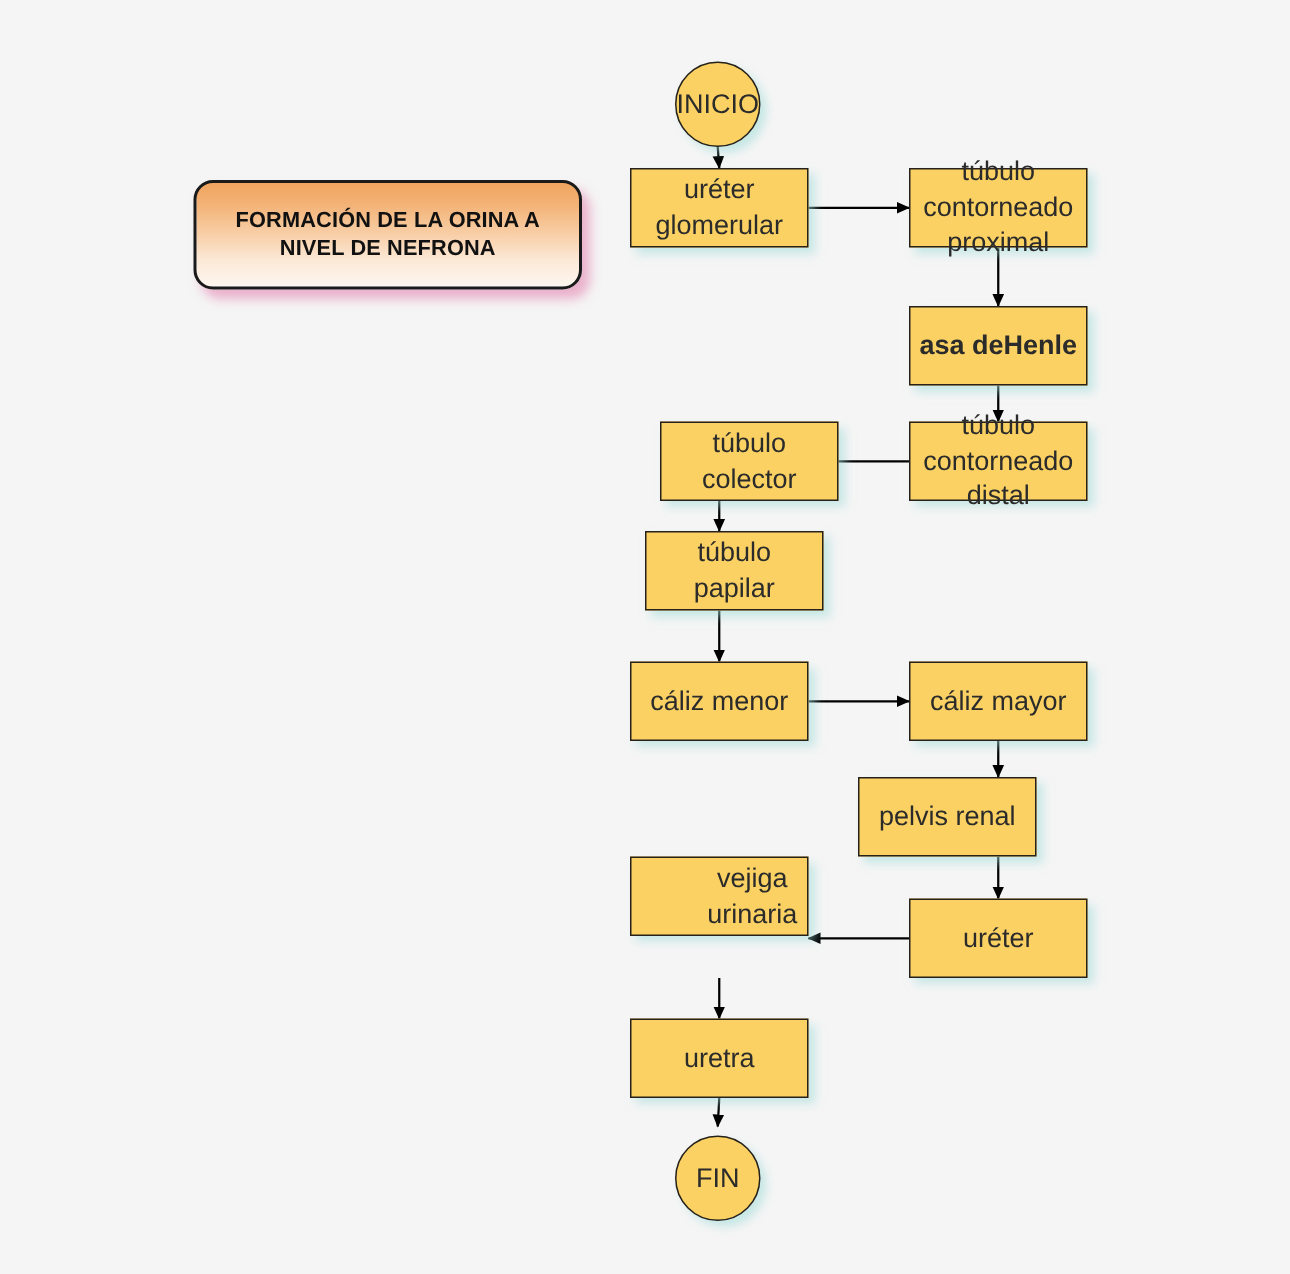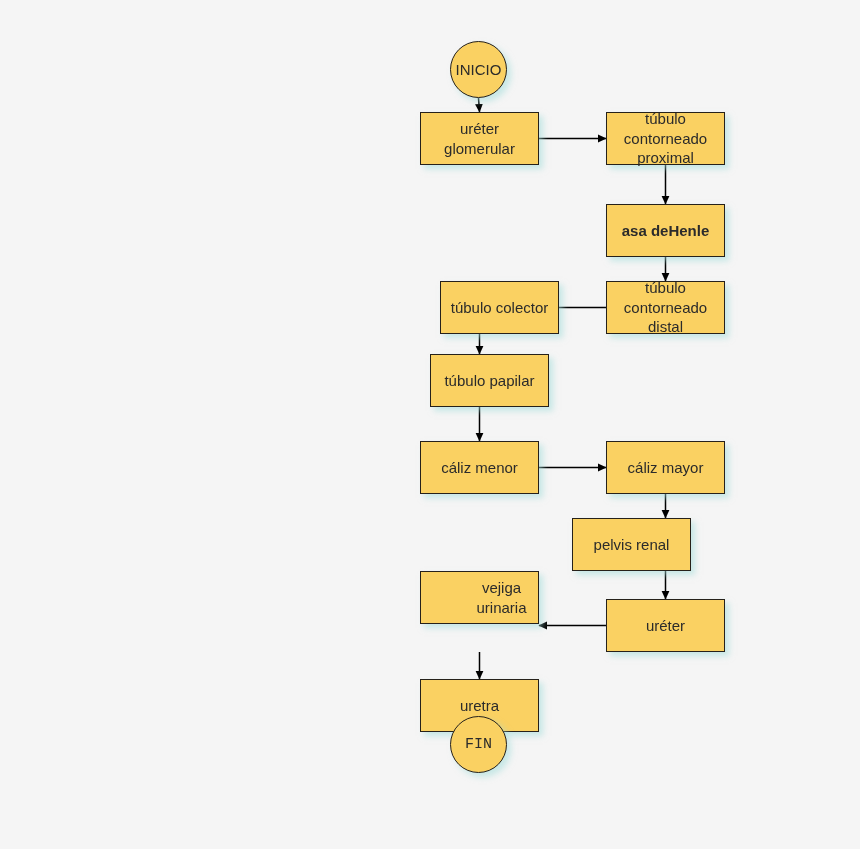--- a/index.html
+++ b/index.html
@@ -59,21 +59,21 @@
     padding: 0 8px;
   }
 
   
   .node {
     position: absolute;
     box-sizing: border-box;
     background: #fad162;
     border: 1.6px solid #26211a;
     color: #2b2b2b;
-    font-size: 15px;
+    font-size: 18px;
     line-height: 1.3;
     display: flex;
     align-items: center;
     justify-content: center;
     text-align: center;
     box-shadow: 4px 4px 6px rgba(160, 220, 216, 0.55);
   }
   .node.process {
     width: 119px;
     height: 53px;
@@ -86,20 +86,23 @@
   .node-label {
     padding: 0 5px;
     white-space: pre-line;
   }
 </style>
 </head>
 <body>
 
 <div id="canvas">
 
+  <div class="title-box">
+    <div class="title-text">FORMACIÓN DE LA ORINA A NIVEL DE NEFRONA</div>
+  </div>
 
   <svg id="edge-layer" viewBox="0 0 860 849">
     <defs>
       <marker id="arrowhead" markerWidth="9" markerHeight="9" refX="8" refY="4.5" orient="auto" markerUnits="userSpaceOnUse">
         <path d="M0,0.6 L8.6,4.5 L0,8.4 z" fill="#000000"></path>
       </marker>
     </defs>
     <g id="edges" stroke="#000000" stroke-width="1.5" fill="none">
         <line x1="478.5" y1="98" x2="479.5" y2="112" marker-end="url(#arrowhead)"></line>
         <line x1="539" y1="138.5" x2="606" y2="138.5" marker-end="url(#arrowhead)"></line>
@@ -152,18 +155,18 @@
       </div>
       <div class="node process" style="left: 606px; top: 599px;">
         <span class="node-label">uréter</span>
       </div>
       <div class="node process" style="left: 420px; top: 571px; padding-left: 44px;">
         <span class="node-label">vejiga urinaria</span>
       </div>
       <div class="node process" style="left: 420px; top: 679px;">
         <span class="node-label">uretra</span>
       </div>
-      <div class="node terminator" style="left: 450px; top: 716px; font-family: Liberation Mono, monospace;">
+      <div class="node terminator" style="left: 450px; top: 757px;">
         <span class="node-label">FIN</span>
       </div>
     </div>
 
 </div>
 
 </body></html>

